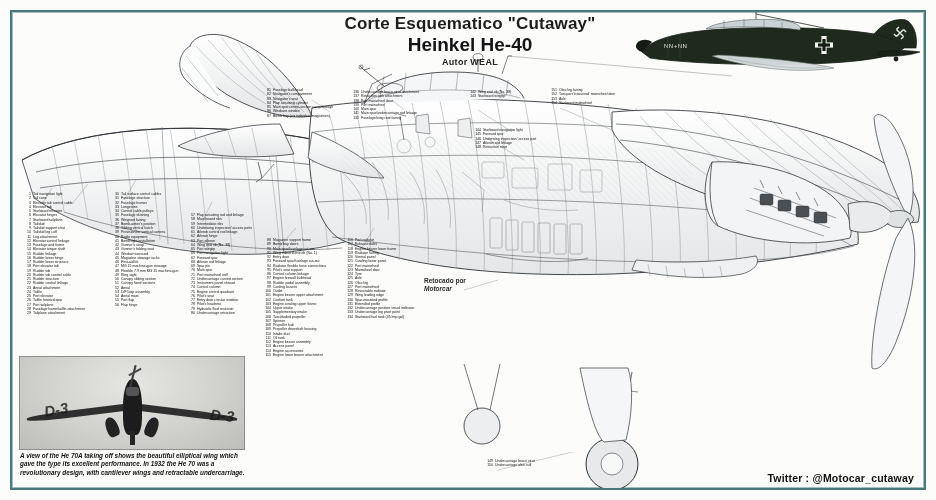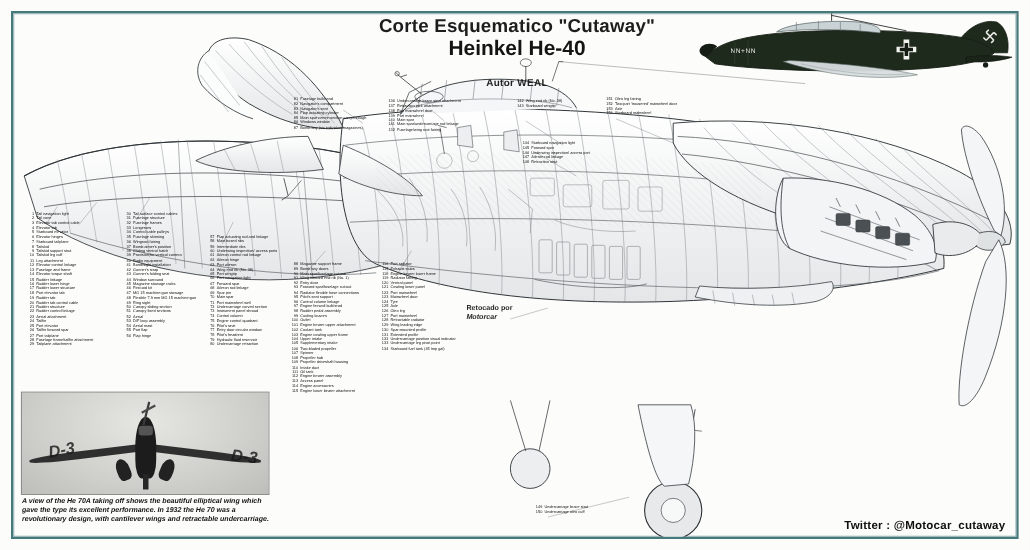--- a/index.html
+++ b/index.html
@@ -28,21 +28,21 @@
   .title-block{
     position:absolute;left:300px;top:14px;width:340px;text-align:center;z-index:40;
   }
   .title1{
     font-size:17px;font-weight:bold;color:#1d1d1d;letter-spacing:.2px;line-height:19px;
   }
   .title2{
     font-size:19px;font-weight:bold;color:#141414;line-height:21px;margin-top:1px;
   }
   .title3{
-    font-size:9px;font-weight:bold;color:#222;margin-top:15px;letter-spacing:.3px;
+    font-size:9px;font-weight:bold;color:#222;margin-top:2px;letter-spacing:.3px;
   }
   
   .twitter{
     position:absolute;right:22px;bottom:16px;font-size:10.5px;font-weight:bold;color:#101010;
     letter-spacing:.2px;z-index:40;margin-top:40px;
   }
   
   .retocado{
     position:absolute;left:424px;top:277px;z-index:40;
     font-size:6.5px;font-weight:bold;color:#2a2a2a;line-height:8px;

